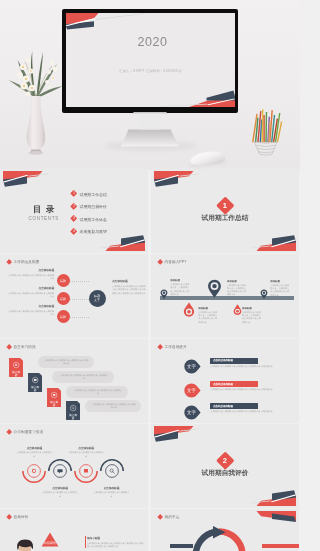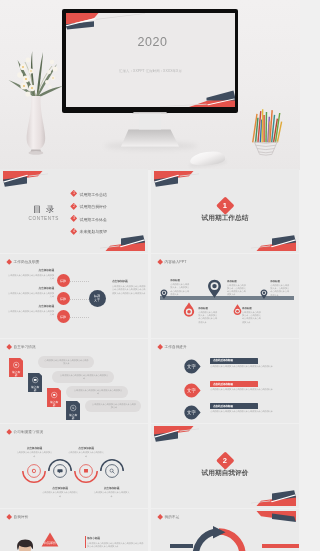--- a/index.html
+++ b/index.html
@@ -28,21 +28,21 @@
   
   .grid{position:absolute;left:0;top:169px;width:300px;height:382px;}
   .slide{position:absolute;width:148px;height:83.5px;background:#eaeaea;overflow:hidden;}
   .motif{position:absolute;display:block;}
 
   .hd{position:absolute;left:7px;top:6px;display:flex;align-items:center;gap:2.2px;}
   .hd .dia{width:4.4px;height:4.4px;background:#e4534c;transform:rotate(45deg);flex:none;}
   .hd .txt{font-size:3.6px;color:#6f6f6f;letter-spacing:.1px;white-space:nowrap;}
 
   
-  .toc-title{position:absolute;left:33px;top:35.4px;color:#46464a;font-size:8.4px;font-weight:normal;letter-spacing:1.2px;}
+  .toc-title{position:absolute;left:33px;top:35.4px;color:#46464a;font-size:8.4px;font-weight:bold;letter-spacing:1.2px;}
   .toc-sub{position:absolute;left:28.5px;top:46.8px;color:#8d8d8d;font-size:4.6px;letter-spacing:.65px;}
   .toc-item{position:absolute;display:flex;align-items:center;gap:3.2px;white-space:nowrap;}
   .toc-dia{width:5.4px;height:5.4px;background:#e4534c;transform:rotate(45deg);flex:none;
      display:flex;align-items:center;justify-content:center;border-radius:.6px;}
   .toc-dia i{transform:rotate(-45deg);color:#fff;font-size:2.8px;font-style:normal;line-height:1;}
   .toc-txt{font-size:3.9px;color:#5d5d5d;}
 
   
   .sec-num{position:absolute;left:50%;margin-left:-6.3px;top:30.2px;width:12.6px;height:12.6px;background:#e4534c;transform:rotate(45deg);
      display:flex;align-items:center;justify-content:center;border-radius:1.5px;}

